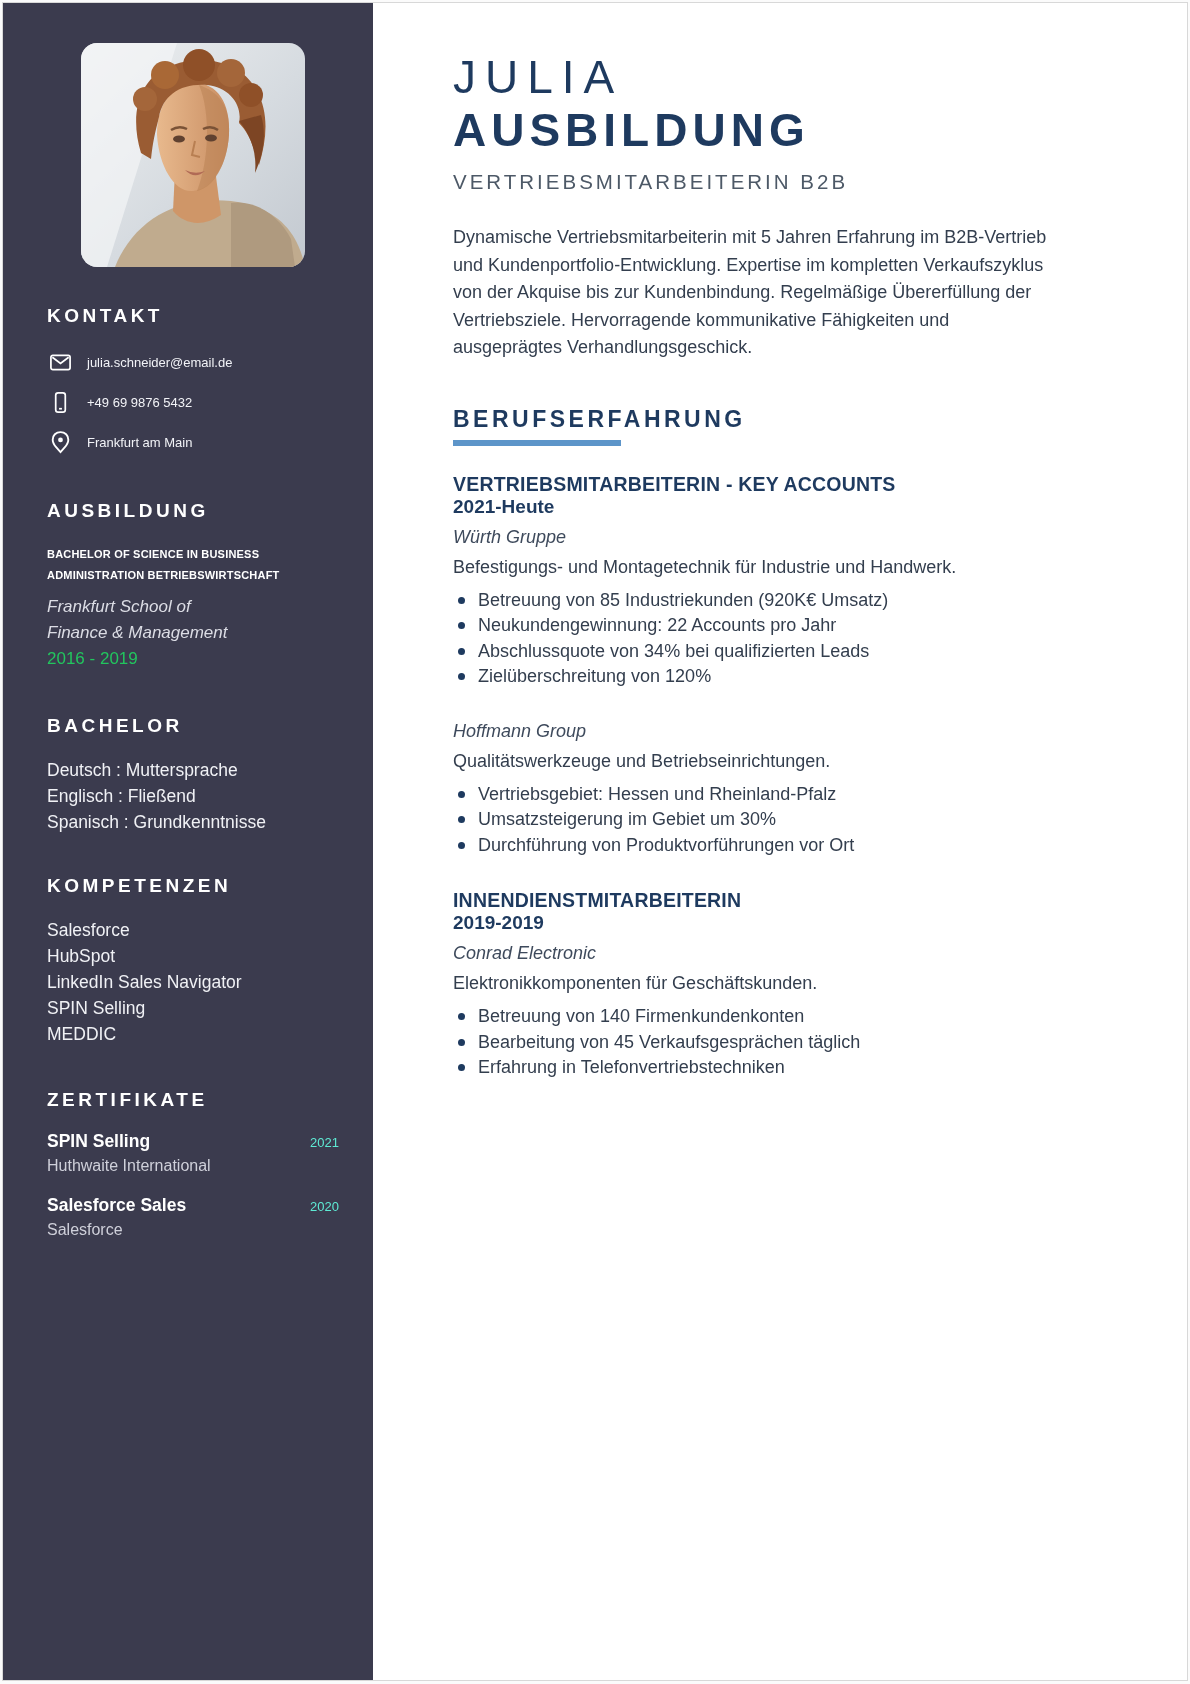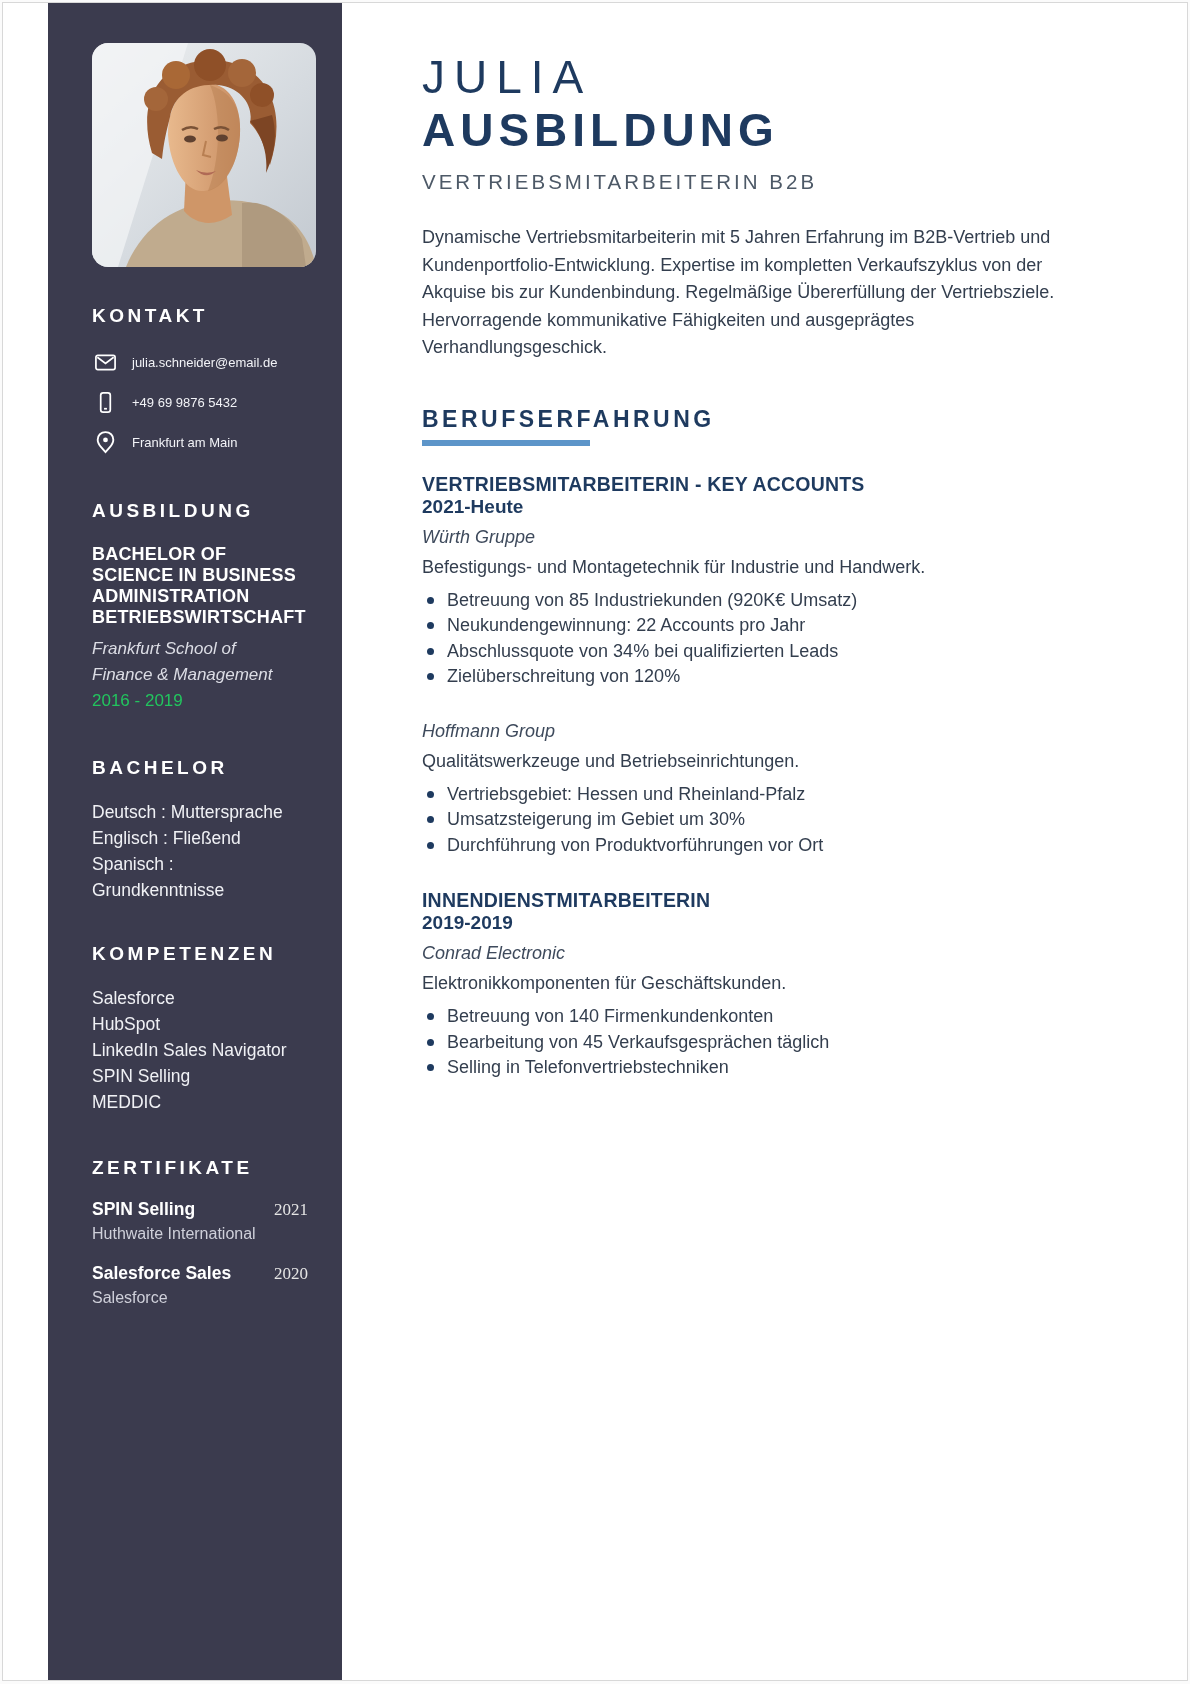--- a/index.html
+++ b/index.html
@@ -11,25 +11,24 @@
   }
   .frame {
     width: 1186px; height: 1679px;
     margin: 2px; border: 1px solid #d8d8d8;
     background: #ffffff;
     display: flex; overflow: hidden;
   }
 
   
   .sidebar {
-    width: 294px; flex-shrink: 0;
+    width: 370px; flex-shrink: 0;
     background: #3b3b4e;
     padding: 40px 34px 40px 44px;
     color: #eef0f4;
-    margin-left: 45px;
   }
   .photo {
     width: 224px; height: 224px;
     border-radius: 16px; overflow: hidden;
     margin: 0 auto 38px;
   }
   .photo svg { display: block; width: 100%; height: 100%; }
   .side-h {
     font-size: 19px; font-weight: 800;
     letter-spacing: 3.5px; color: #ffffff;
@@ -37,37 +36,37 @@
   .c-rows { margin-top: 22px; }
   .c-row { display: flex; align-items: center; margin-bottom: 13px; }
   .c-icon {
     width: 27px; height: 27px; margin-right: 13px; flex-shrink: 0;
     display: flex; align-items: center; justify-content: center;
   }
   .c-text { font-size: 13px; color: #f2f3f7; }
   .edu { margin-top: 44px; }
   .degree {
     margin-top: 22px; max-width: 262px;
-    font-weight: 700; font-size: 18px; line-height: 21px;
+    font-weight: 700; font-size: 11px; line-height: 21px;
     color: #ffffff; letter-spacing: 0.2px;
   }
   .school {
     margin-top: 8px; max-width: 200px;
     font-style: italic; font-size: 17px; line-height: 26px; color: #dcdde5;
   }
   .years { font-size: 17px; color: #22c55e; margin-top: 3px; }
   .langs { margin-top: 46px; }
   .list { margin-top: 20px; }
   .list-row { font-size: 17.5px; line-height: 26px; color: #f0f1f5; }
   .skills { margin-top: 40px; }
   .certs { margin-top: 42px; }
   .cert { margin-top: 20px; }
   .cert-top { display: flex; justify-content: space-between; align-items: baseline; }
   .cert-name { font-size: 17.5px; font-weight: 700; color: #ffffff; }
-  .cert-year { font-size: 17px; color: #e5e5e5; font-family: Liberation Serif, serif; }
+  .cert-year { font-size: 13px; color: #5eead4; }
   .cert-issuer { font-size: 16px; color: #cfd0da; margin-top: 5px; }
 
   
   .main { flex: 1; padding: 48px 126px 0 80px; color: #333e4e; }
   .name { color: #1e3a5f; font-size: 46px; line-height: 53px; }
   .name .first { display: block; font-weight: 400; letter-spacing: 9px; }
   .name .last  { display: block; font-weight: 800; letter-spacing: 5px; }
   .role-sub {
     margin-top: 13px; font-size: 20.5px; letter-spacing: 3px;
     color: #4d5967; font-weight: 500;
@@ -290,20 +289,20 @@
           <div class="bullet">
               <span class="dot"></span>
               <span>Betreuung von 140 Firmenkundenkonten</span>
             </div>
           <div class="bullet">
               <span class="dot"></span>
               <span>Bearbeitung von 45 Verkaufsgesprächen täglich</span>
             </div>
           <div class="bullet">
               <span class="dot"></span>
-              <span>Selling in Telefonvertriebstechniken</span>
+              <span>Erfahrung in Telefonvertriebstechniken</span>
             </div>
         </div>
       </article>
 
     </div>
   </main>
 </div>
 
 </body></html>

